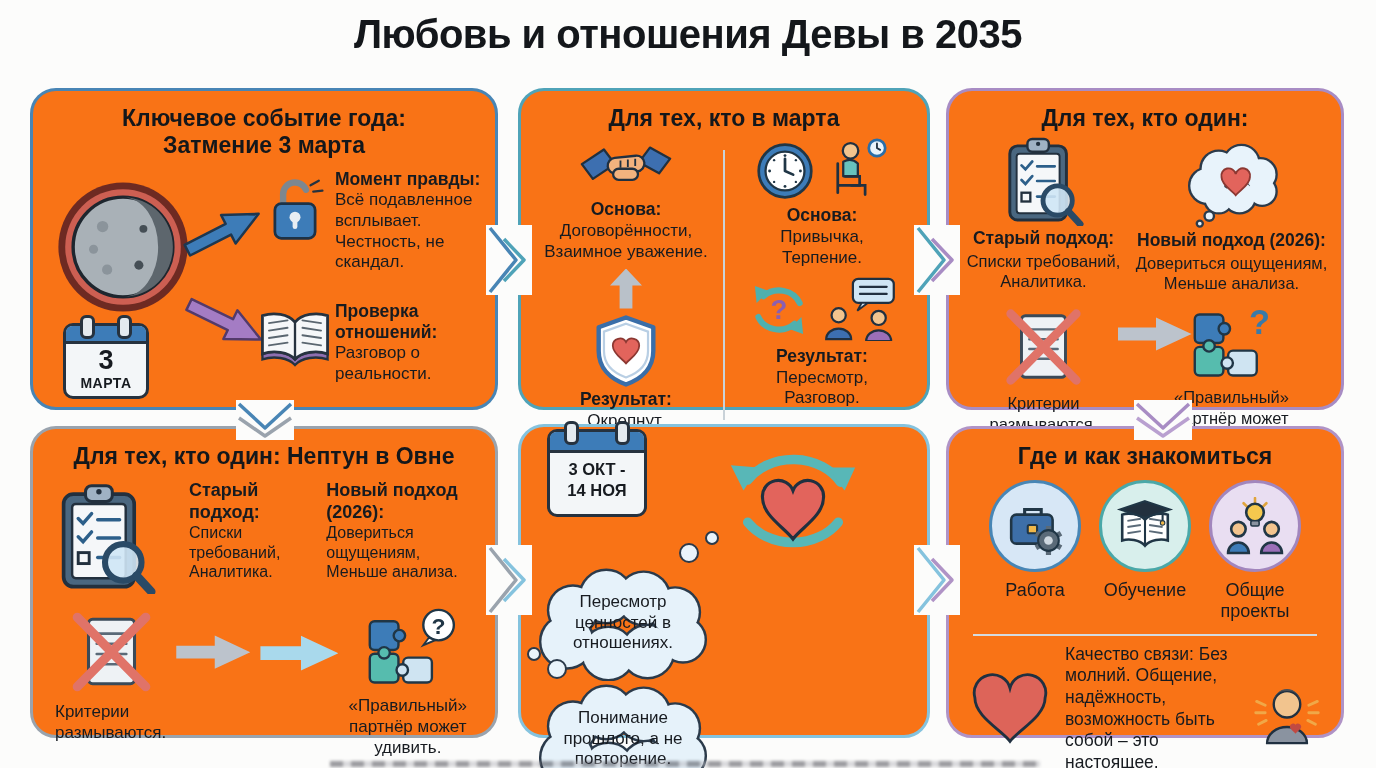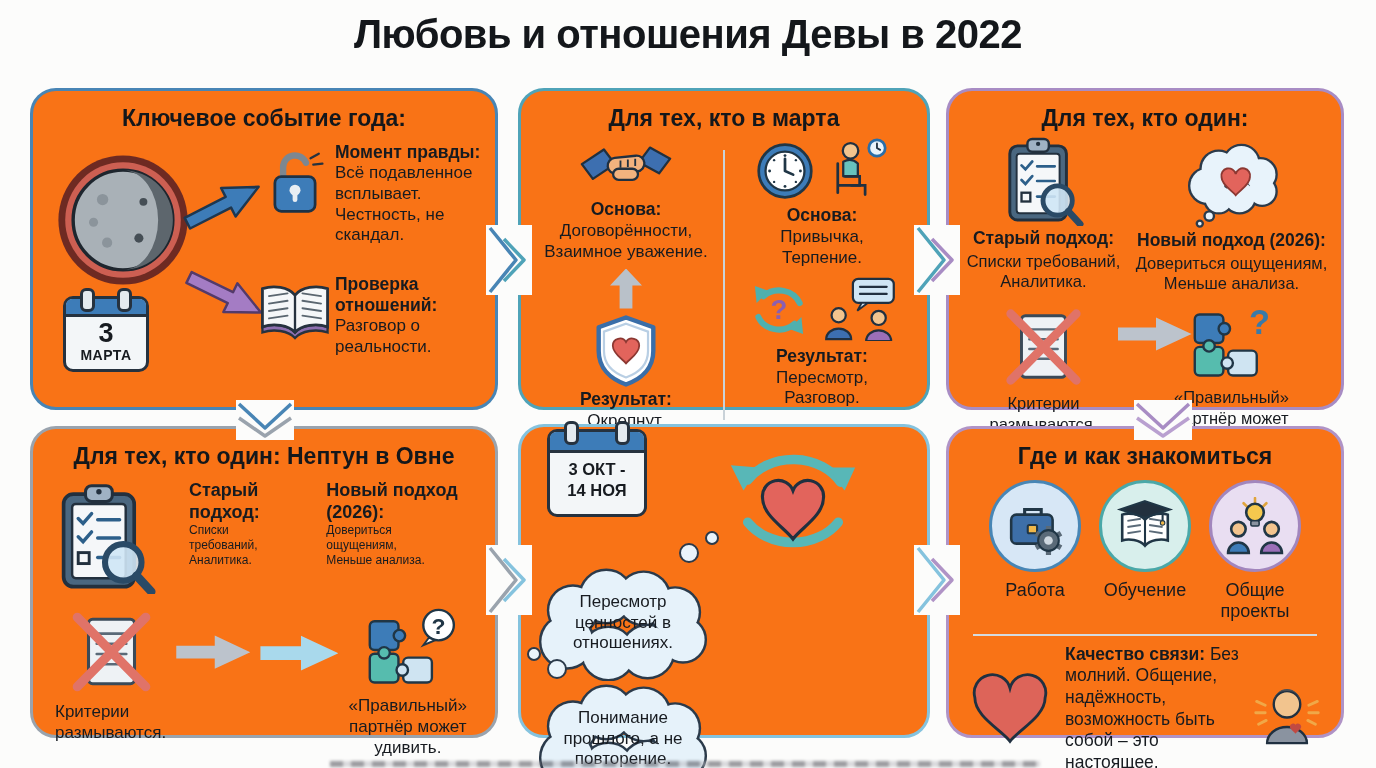--- a/index.html
+++ b/index.html
@@ -48,21 +48,21 @@
   .p3 .txt{font-size:16.5px;}
   .garrow{width:74px;height:36px;background:#bcc3cc;
     clip-path:polygon(0 32%,52% 32%,52% 4%,100% 50%,52% 96%,52% 68%,0 68%);}
   .barrow{width:78px;height:38px;background:#a9d9ec;
     clip-path:polygon(0 32%,52% 32%,52% 4%,100% 50%,52% 96%,52% 68%,0 68%);}
 
   
   .p4-row1{display:grid;grid-template-columns:128px 1fr 1.15fr;column-gap:8px;padding:8px 20px 0;}
   .p4-row1 .cell{text-align:left;}
   .p4-row1 .lbl{font-size:18px;}
-  .p4-row1 .txt{font-size:12px;}
+  .p4-row1 .txt{font-size:16px;}
   .p4-row2{display:flex;align-items:flex-start;justify-content:space-between;padding:12px 28px 0 22px;}
   .stack{display:flex;flex-direction:column;align-items:center;text-align:center;gap:4px;}
   .p4-row2 .garrow,.p4-row2 .barrow{margin-top:28px;}
 
   
   .p5-mid{display:flex;align-items:flex-start;gap:38px;padding:2px 26px 0;height:140px;}
   .p5-heart{flex:1;display:flex;justify-content:center;}
   .p5-clouds{position:relative;display:flex;justify-content:space-between;padding:0 8px;margin-top:-4px;flex-direction:column;}
   .cloud{position:relative;width:188px;height:116px;}
   .cloud svg{position:absolute;inset:0;}
@@ -75,37 +75,38 @@
   .opt{display:flex;flex-direction:column;align-items:center;width:104px;}
   .opt-circle{width:92px;height:92px;border-radius:50%;display:flex;align-items:center;justify-content:center;
     border:3px solid;box-sizing:border-box;}
   .oc-work{background:#d7e7f6;border-color:#4886b5;}
   .oc-edu{background:#d8efec;border-color:#4aa8a8;}
   .oc-proj{background:#e9def2;border-color:#a286bd;}
   .opt-label{margin-top:8px;font-size:18px;text-align:center;line-height:1.15;}
   .p6-div{border:none;border-top:2px solid #d4dbe0;margin:12px 24px 8px;}
   .p6-quality{display:flex;align-items:center;gap:12px;padding:0 18px;}
   .qtext{flex:1;font-size:17.5px;line-height:1.24;}
-  .qlbl{font-weight:700;}
+  .qlbl{font-weight:400;}
 
   
   .conn{position:absolute;line-height:0;}
   .crop-strip{position:absolute;left:330px;top:761px;width:710px;height:6px;opacity:.5;filter:blur(1.5px);
     background:repeating-linear-gradient(90deg,#3c3c46 0 13px,#b9b9bf 13px 21px);}
 </style>
 </head>
 <body>
 
 <div class="canvas">
 
-  <h1 class="title">Любовь и отношения Девы в 2022</h1>
+  <h1 class="title">Любовь и отношения Девы в 2035</h1>
 
   <section class="panel p1">
     <h2 class="ph">
       <span style="display:block">Ключевое событие года:</span>
+      <span style="display:block">Затмение 3 марта</span>
     </h2>
     <div class="p1-body">
       <span class="icn abs" style="left:22px;top:18px;">
         <svg width="136" height="136" viewBox="0 0 120 120">
           <circle cx="60" cy="60" r="57" fill="#6e2a22"></circle>
           <circle cx="60" cy="60" r="51" fill="#cd5f52"></circle>
           <circle cx="60" cy="60" r="44" fill="#a9b1b7" stroke="#1e262e" stroke-width="3"></circle>
           <path d="M60 16 a44 44 0 0 1 0 88 a31 44 0 0 0 0 -88 z" fill="#5d666d"></path>
           <circle cx="42" cy="42" r="5" fill="#8b949b"></circle>
           <circle cx="34" cy="62" r="4" fill="#8b949b"></circle>

